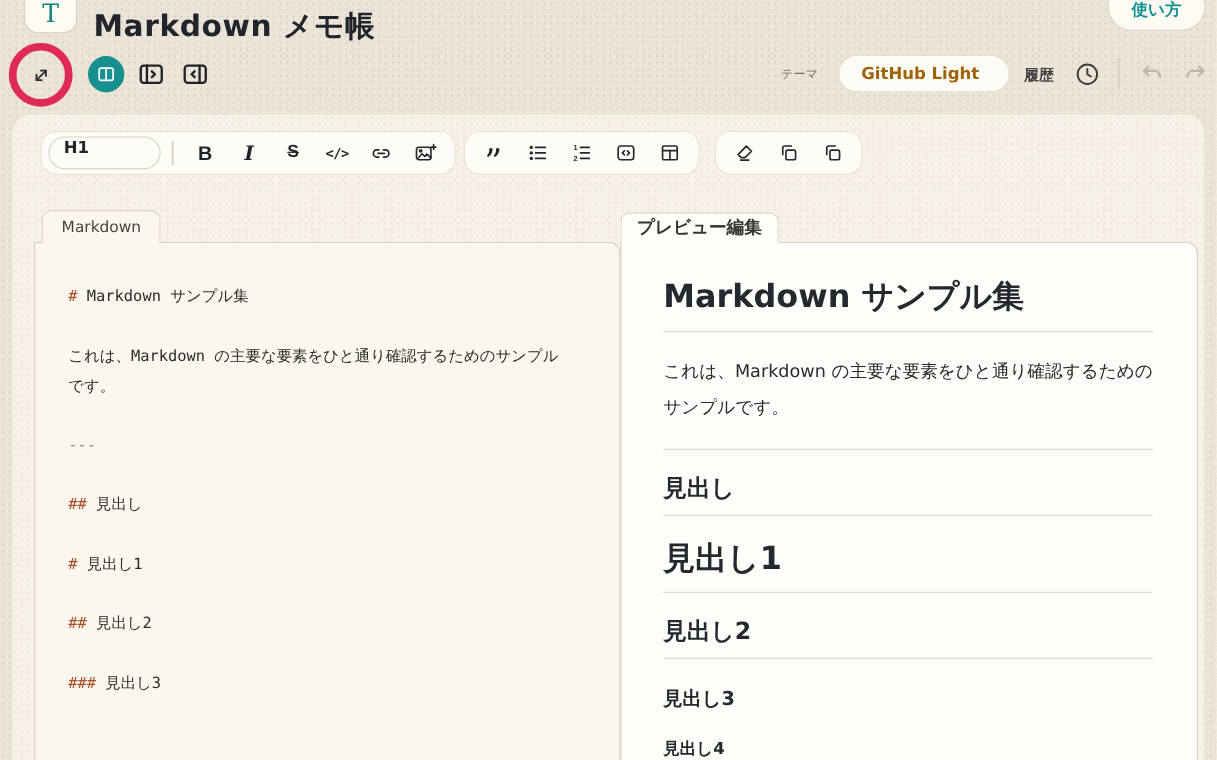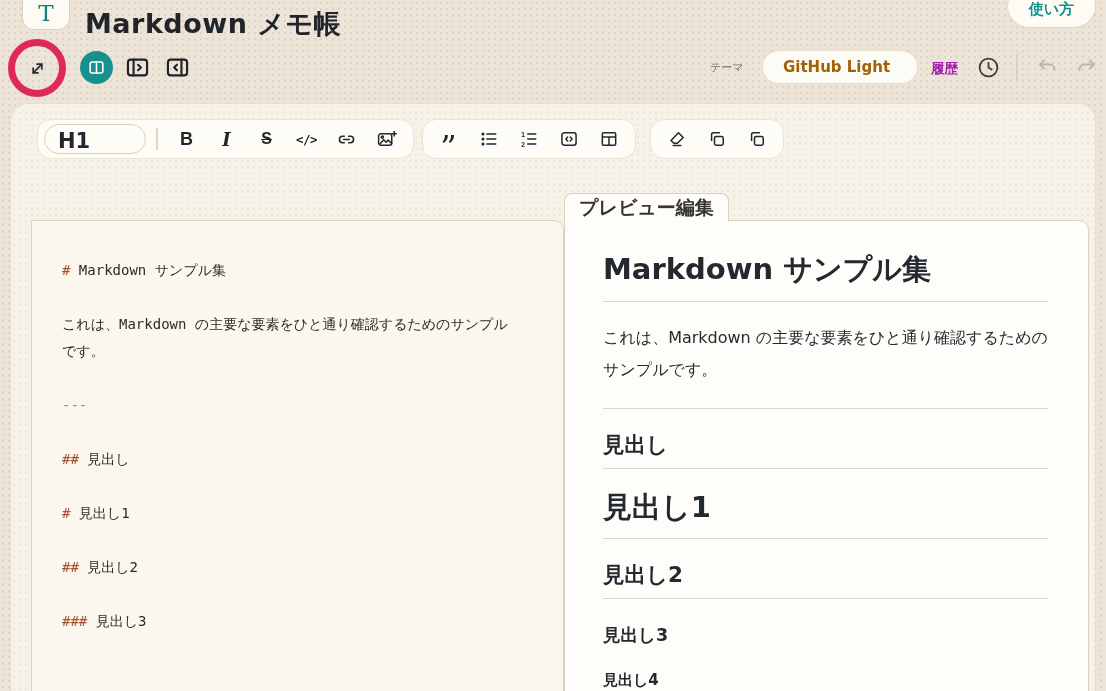--- a/index.html
+++ b/index.html
@@ -29,58 +29,58 @@
   .icon-btn { background:none; border:none; cursor:pointer; display:flex; align-items:center; justify-content:center; padding:0; }
   .btn-split { position:absolute; left:80px; top:51px; width:33px; height:33px;
     background:#169190; border-radius:50%; }
   .btn-panel-r { position:absolute; left:124px; top:54px; width:27px; height:27px; }
   .btn-panel-l { position:absolute; left:164px; top:54px; width:27px; height:27px; }
   .theme-label { position:absolute; left:710px; top:60px; font-size:11px; color:#6f6d65; }
   .theme-select { position:absolute; left:762px; top:50px; width:156px; height:34px;
     background:#fdfbf5; border:1.5px solid #e5ddcc; border-radius:17px;
     display:flex; align-items:center; padding-left:20px;
     font-size:15px; font-weight:700; color:#a16207; cursor:pointer; }
-  .history-label { position:absolute; left:931px; top:60px; font-size:13.5px; font-weight:600; color:#a21caf; }
+  .history-label { position:absolute; left:931px; top:60px; font-size:13.5px; font-weight:600; color:#404040; }
   .btn-clock { position:absolute; left:976px; top:55px; width:25px; height:25px; }
   .vdiv { position:absolute; left:1016px; top:53px; width:1.5px; height:28px; background:#d8d2c5; }
   .btn-undo { position:absolute; left:1034px; top:54px; width:26px; height:26px; color:#bcb7ac; }
   .btn-redo { position:absolute; left:1074px; top:54px; width:26px; height:26px; color:#bcb7ac; }
   
   .card { position:absolute; left:10px; top:103px; width:1086px; height:588px;
     background-color:#f7f2e8;
     background-image: radial-gradient(rgba(150,128,98,0.10) 1px, transparent 1.15px);
     background-size: 6px 6px;
     border:1px solid #e6dece; border-bottom:none; border-radius:18px 18px 0 0; overflow:hidden; }
   
   .toolbar { position:absolute; left:26px; top:15px; display:flex; align-items:center; }
   .tb-group { display:flex; align-items:center; height:40px; background:#fdfcf6;
     border:1px solid #ebe3d3; border-radius:14px; padding:0 6px; }
   .tb-group + .tb-group { margin-left:8px; }
   .tb-group.last { margin-left:14px; }
   .heading-select { width:102px; height:30px; border:1.5px solid #d8d0bd; border-radius:15px;
-    background:transparent; display:flex; align-items:flex-end; padding-left:13px;
-    font-size:21px; font-weight:700; color:#23272b; cursor:pointer; }
+    background:transparent; display:flex; align-items:flex-start; padding-left:13px;
+    font-size:15px; font-weight:700; color:#23272b; cursor:pointer; }
   .tb-sep { width:1.5px; height:22px; background:#dcd6c8; margin:0 9px 0 10px; }
   .tb-btn { width:40px; height:34px; background:none; border:none; cursor:pointer;
     display:flex; align-items:center; justify-content:center; }
   .tb-ic { display:flex; align-items:center; justify-content:center; }
   .tg { font-weight:700; color:#1f2428; }
   .tg.b { font-size:18px; font-weight:800; }
   .tg.i { font-family:"DejaVu Serif", serif; font-style:italic; font-size:18px; font-weight:600; }
   .tg.s { font-size:16px; font-weight:600; text-decoration:line-through; }
   .tg.c { font-family:"DejaVu Sans Mono", monospace; font-size:12.5px; letter-spacing:-0.5px; }
   .tg.q { font-family:"DejaVu Serif", serif; font-size:32px; font-weight:400; line-height:8px;
     display:inline-block; transform:translateY(8px); }
   
   .tab { position:absolute; z-index:2; display:flex; align-items:center;
     border:1px solid #d9d2c2; border-bottom:none; cursor:pointer; }
   .tab-md { left:27px; top:87px; height:30px; padding:0 17px; border-radius:9px 9px 0 0;
     background:#fbf7ee; font-size:14px; color:#45443e; }
   .tab-pv { left:553px; top:89px; height:28px; padding:0 14px; border-radius:8px 8px 0 0;
-    background:#fefdf9; font-size:19px; font-weight:600; color:#37352f; }
+    background:#fefdf9; font-size:16px; font-weight:600; color:#37352f; }
   
   .pane { position:absolute; top:116px; height:500px; border:1px solid #d9d2c2; }
   .pane-editor { left:20px; width:533px; background:#fbf7ee; border-radius:0 10px 0 0;
     padding:36px 30px 0 30px; cursor:text; }
   .pane-preview { left:553px; width:525px; background:#fefdf9; border-radius:0 10px 0 0;
     padding:30px 40px 0 38px; cursor:text; }
   
   .ed { font-family:"DejaVu Sans Mono", "Liberation Mono", monospace; font-size:14px; color:#2b2b27; }
   .ed-line { line-height:27px; margin-bottom:27px; max-width:458px; }
   .ed-line .hash { color:#a5512a; }
@@ -293,20 +293,23 @@
           <span class="tb-ic">
             <svg viewBox="0 0 24 24" width="20" height="20" fill="none" stroke="#23272b" stroke-width="1.8" stroke-linejoin="round">
               <rect x="9" y="9" width="10.5" height="10.5" rx="2"></rect>
               <path d="M5.5 14.5 v-8 a2 2 0 0 1 2-2 h8"></path>
             </svg>
           </span>
         </button>
       </div>
   </div>
 
+  <div class="tab tab-md">
+    <span>Markdown</span>
+  </div>
   <div class="tab tab-pv">
     <span>プレビュー編集</span>
   </div>
 
   <div class="pane pane-editor">
     <div class="ed">
         <div class="ed-line heading"><span class="hash">#</span> Markdown サンプル集</div>
         <div class="ed-line paragraph">これは、Markdown の主要な要素をひと通り確認するためのサンプルです。</div>
         <div class="ed-line hr">---</div>
         <div class="ed-line heading"><span class="hash">##</span> 見出し</div>

